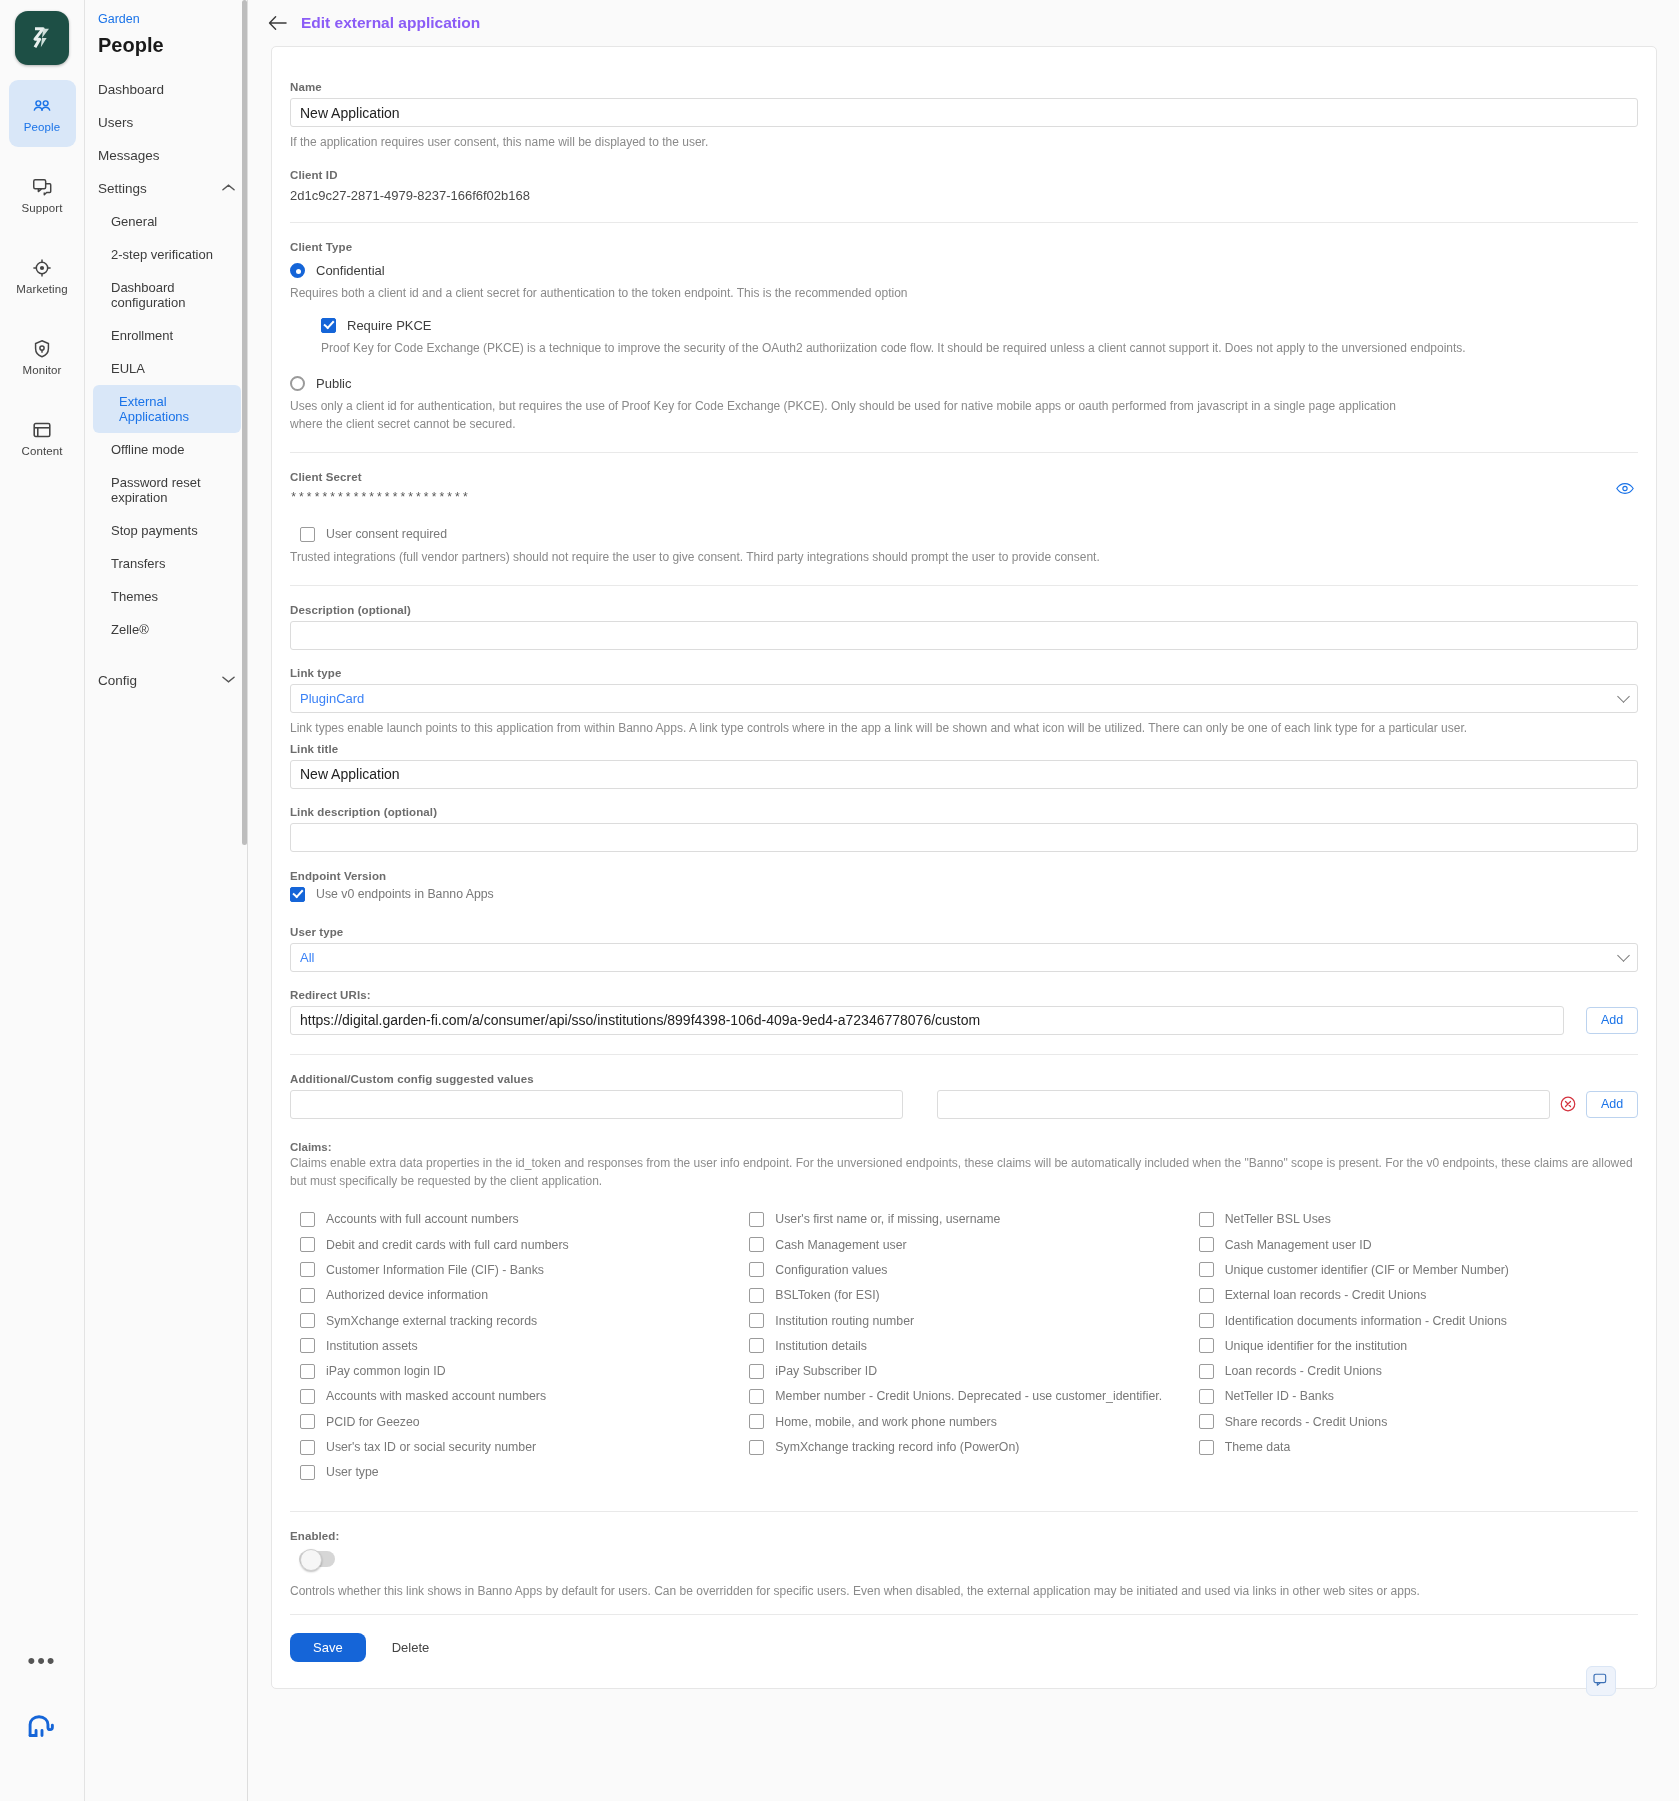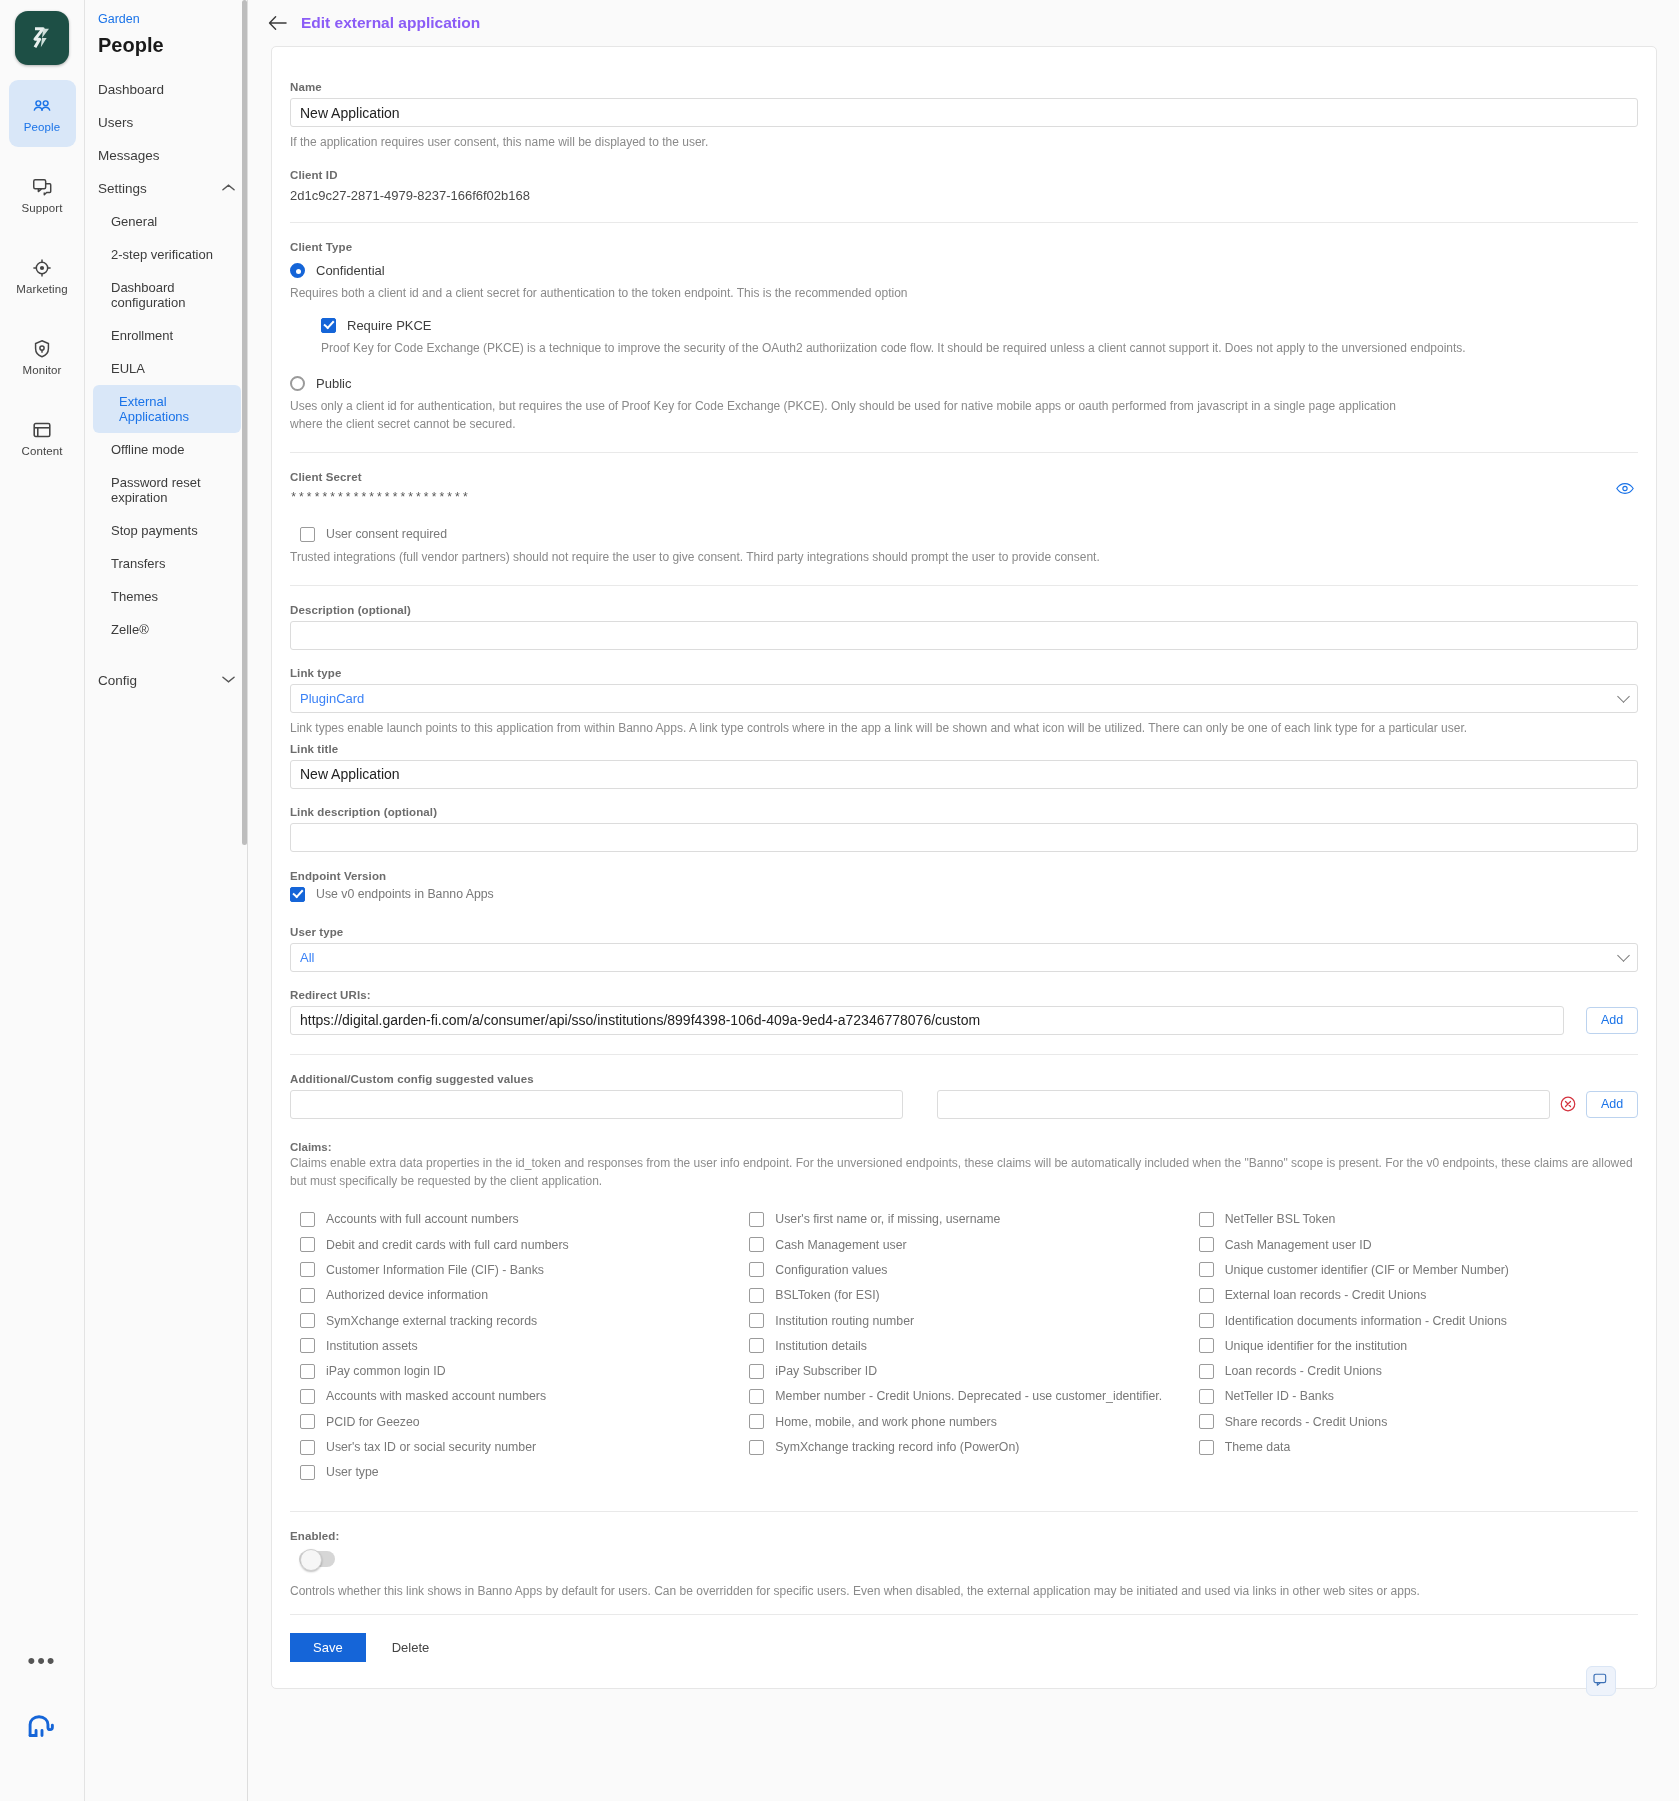--- a/index.html
+++ b/index.html
@@ -181,21 +181,21 @@
   }
   .toggle::after {
     content: ""; position: absolute; left: 1px; top: -2px;
     width: 20px; height: 20px; border-radius: 50%;
     background: #f6f6f6; border: 1px solid #cfcfcf;
     box-shadow: 0 1px 2px rgba(0,0,0,.25);
   }
 
   .actions { display: flex; align-items: center; gap: 10px; margin-top: 18px; }
   .btn-save {
-    background: #1565d8; color: #fff; border: 0; border-radius: 0;
+    background: #1565d8; color: #fff; border: 0; border-radius: 8px;
     height: 29px; padding: 0 23px; font-size: 13px; cursor: pointer;
     font-family: "Liberation Sans", sans-serif;
   }
   .btn-del {
     background: transparent; color: #444; border: 0;
     height: 29px; padding: 0 16px; font-size: 13px; cursor: pointer;
     font-family: "Liberation Sans", sans-serif;
   }
 
   .chatbtn {
@@ -581,21 +581,21 @@
                   <span class="cbl">Home, mobile, and work phone numbers</span>
                 </div>
                 <div class="claim-item">
                   <span class="cbx"></span>
                   <span class="cbl">SymXchange tracking record info (PowerOn)</span>
                 </div>
               </div>
             <div class="claim-col" id="claims-col-2">
                 <div class="claim-item">
                   <span class="cbx"></span>
-                  <span class="cbl">NetTeller BSL Token</span>
+                  <span class="cbl">NetTeller BSL Uses</span>
                 </div>
                 <div class="claim-item">
                   <span class="cbx"></span>
                   <span class="cbl">Cash Management user ID</span>
                 </div>
                 <div class="claim-item">
                   <span class="cbx"></span>
                   <span class="cbl">Unique customer identifier (CIF or Member Number)</span>
                 </div>
                 <div class="claim-item">

